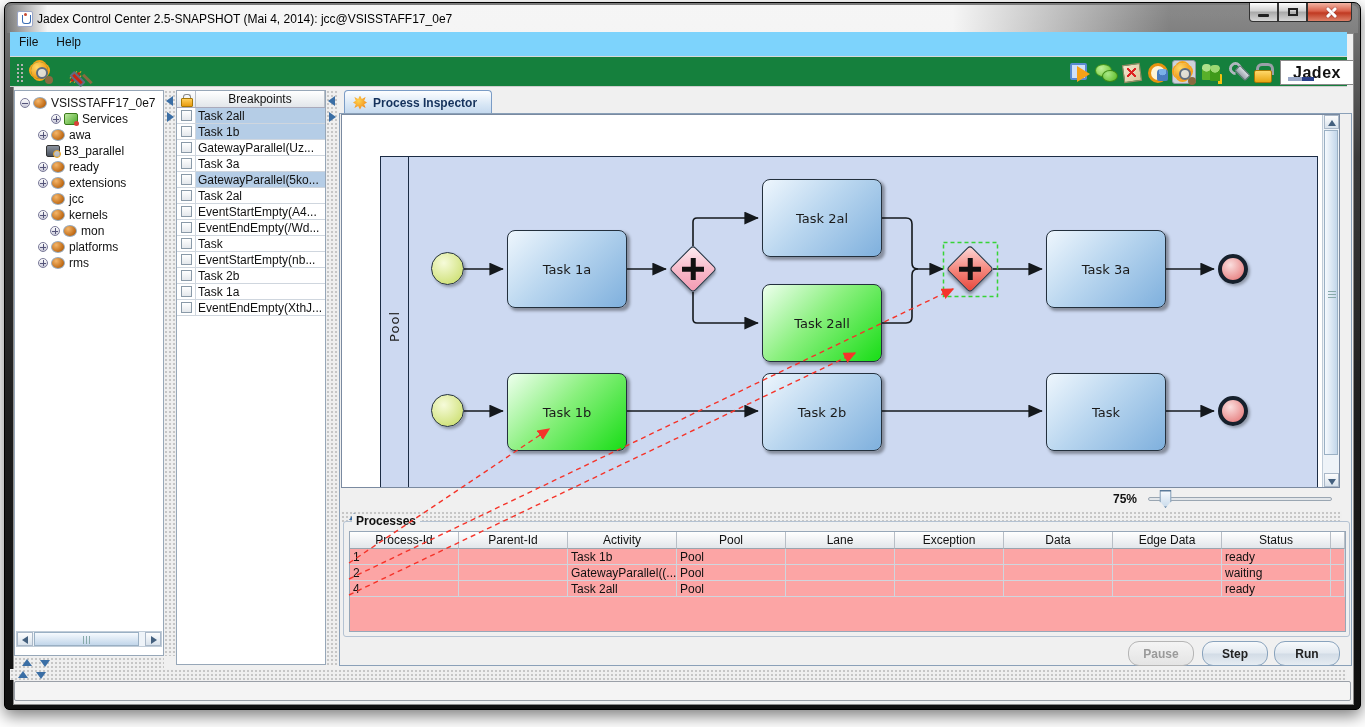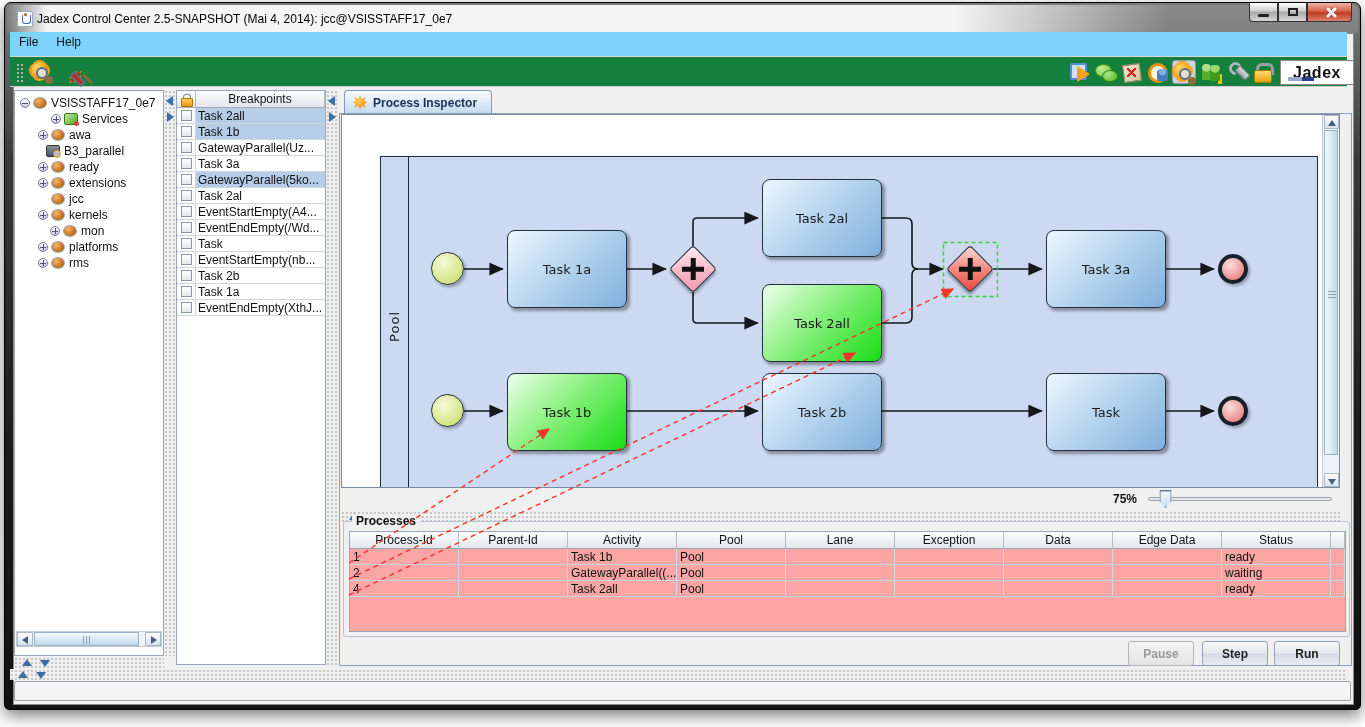--- a/index.html
+++ b/index.html
@@ -226,21 +226,21 @@
   .proc-scroll { position:absolute; left:5px; top:9px; width:997px; height:101px; background:#fca5a5;
     border:1px solid #97a7b8; }
   .ptable { display:grid; grid-template-columns:repeat(9,109px) 1fr; }
   .pth { height:17px; background:linear-gradient(#ffffff,#e2e6ea); border-right:1px solid #b8bec6;
     border-bottom:1px solid #9aa4ae; display:flex; align-items:center; justify-content:center; }
   .ptd { height:16px; border-right:1px solid #cfd6de; border-bottom:1px solid #cfd6de; display:flex;
     align-items:center; padding-left:3px; white-space:nowrap; overflow:hidden; }
 
   
   .actions { position:absolute; left:341px; top:641px; width:1003px; height:26px; }
-  .btn { position:absolute; top:0; width:66px; height:25px; border:1px solid #89a3bd; border-radius:3px;
+  .btn { position:absolute; top:0; width:66px; height:25px; border:1px solid #89a3bd; border-radius:11px;
     background:linear-gradient(#f7f9fb,#e2e9f0 48%,#d2dce6 52%,#e6ecf2); font-weight:bold; color:#222;
     font-family:"Liberation Sans", sans-serif; font-size:12px; }
   .btn:disabled { color:#9a9a9a; border-color:#b5b5b5; background:linear-gradient(#f4f4f4,#e4e4e4); }
 
   
   .statusbar { position:absolute; left:14px; top:681px; width:1337px; height:20px; background:#f4f4f4;
     border:1px solid #9aa0a8; border-radius:2px; }
 
   svg { position:absolute; left:0; top:0; overflow:visible; }
   .overlay { pointer-events:none; z-index:60; }

